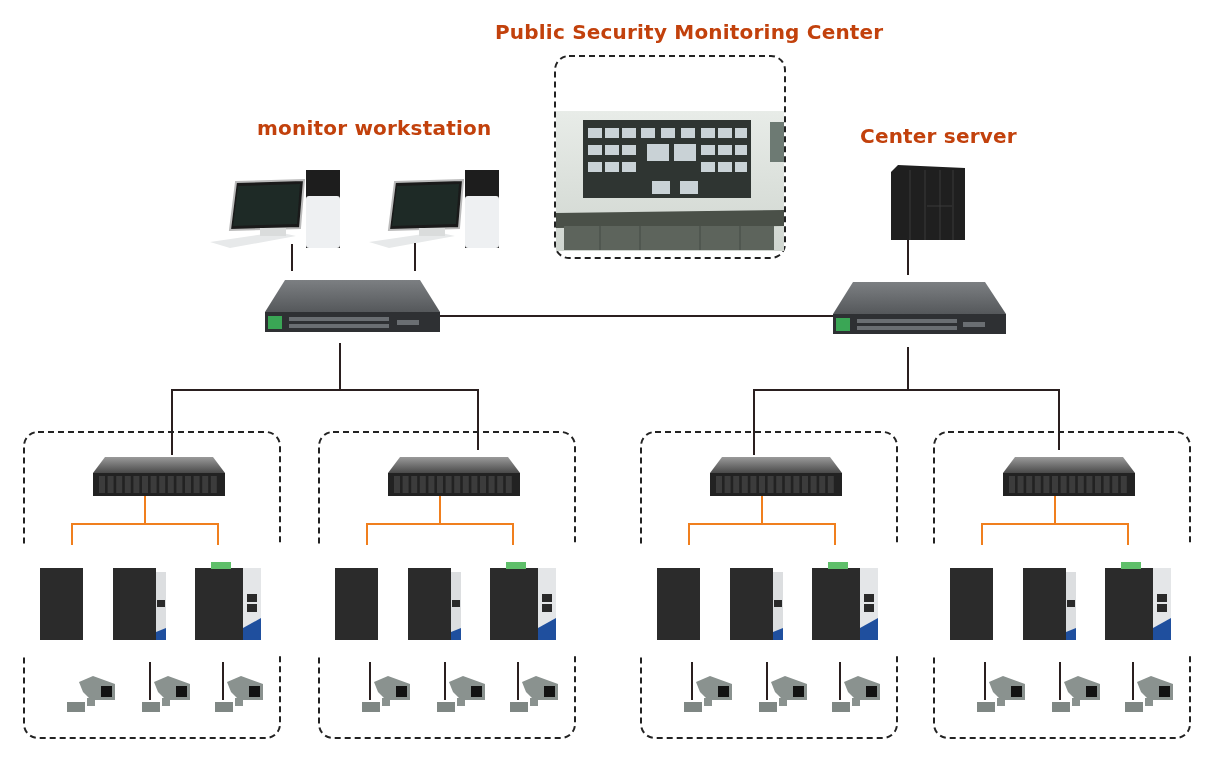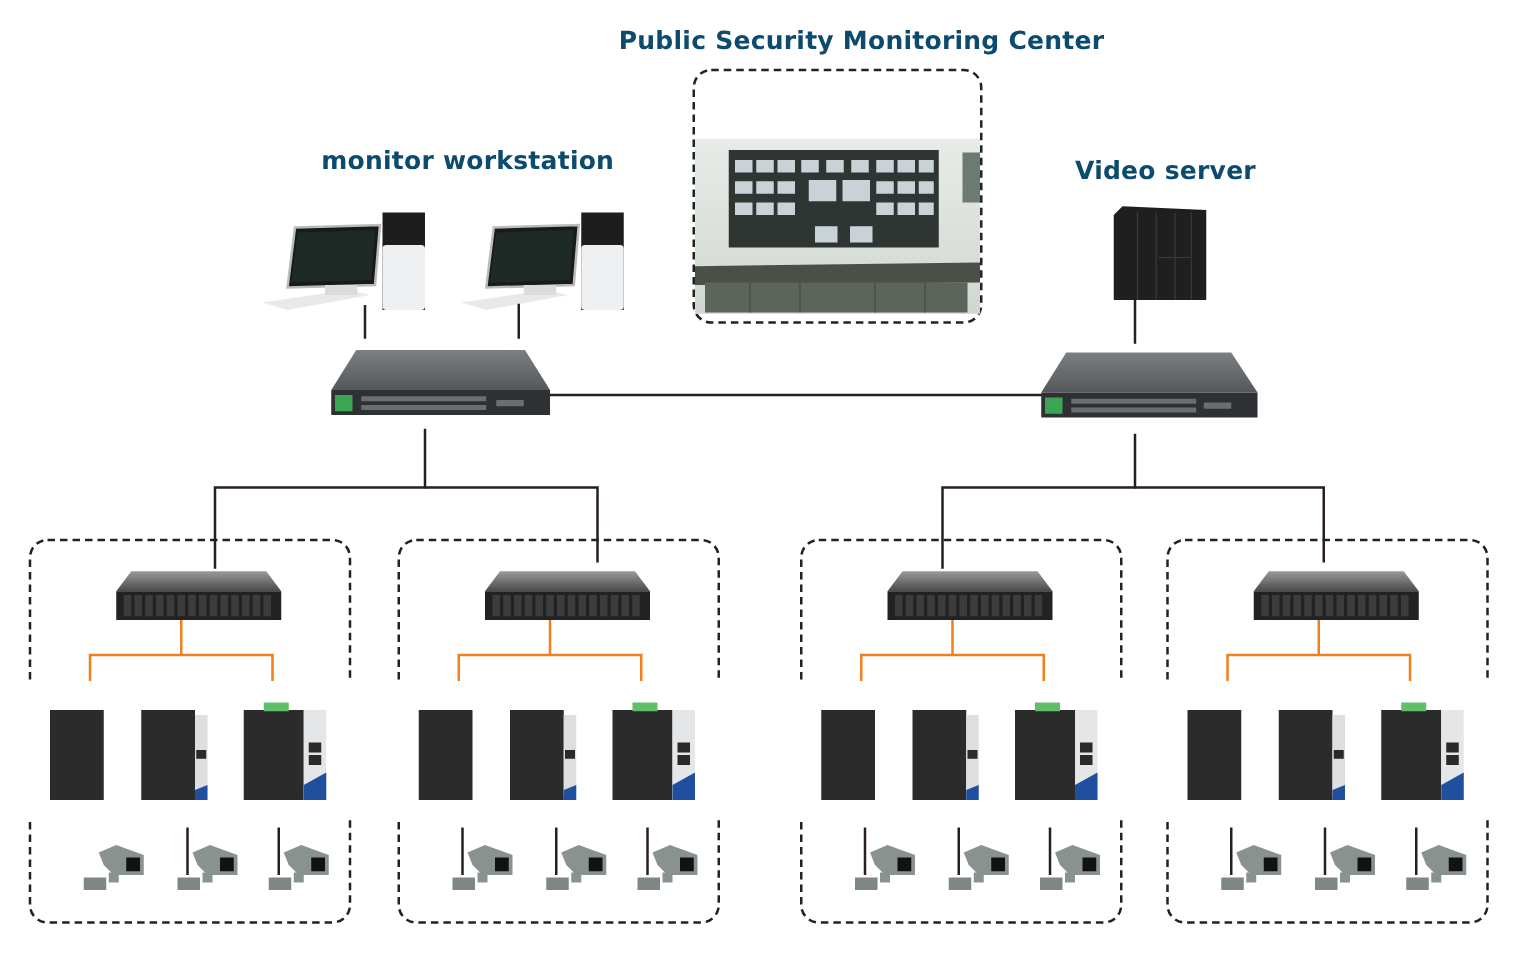--- a/index.html
+++ b/index.html
@@ -1,25 +1,25 @@
 <!DOCTYPE html>
 <html><head>
 <meta charset="utf-8">
 <style>
   html, body { margin:0; padding:0; background:#ffffff; }
   body { width:1217px; height:780px; position:relative; overflow:hidden; font-family:"DejaVu Sans", sans-serif; }
-  .label { position:absolute; color:#0c4a6e; font-weight:bold; font-size:20px; white-space:nowrap; letter-spacing:0.2px; }
+  .label { position:absolute; color:#c2410c; font-weight:bold; font-size:20px; white-space:nowrap; letter-spacing:0.2px; }
   svg.canvas { position:absolute; left:0; top:0; }
 </style>
 </head>
 <body>
 
 <div class="label" style="left:495px;top:20px;">Public Security Monitoring Center</div>
 <div class="label" style="left:257px;top:116px;">monitor workstation</div>
-<div class="label" style="left:860px;top:124px;">Video server</div>
+<div class="label" style="left:860px;top:124px;">Center server</div>
 
 <svg class="canvas" width="1217" height="780" viewBox="0 0 1217 780">
   <defs>
     <linearGradient id="rackTop" x1="0" y1="0" x2="0" y2="1">
       <stop offset="0" stop-color="#9a9a9a"></stop>
         <stop offset="1" stop-color="#4a4a4a"></stop>
     </linearGradient>
     <linearGradient id="switchTop" x1="0" y1="0" x2="0" y2="1">
       <stop offset="0" stop-color="#7c7f82"></stop>
         <stop offset="1" stop-color="#55585b"></stop>

